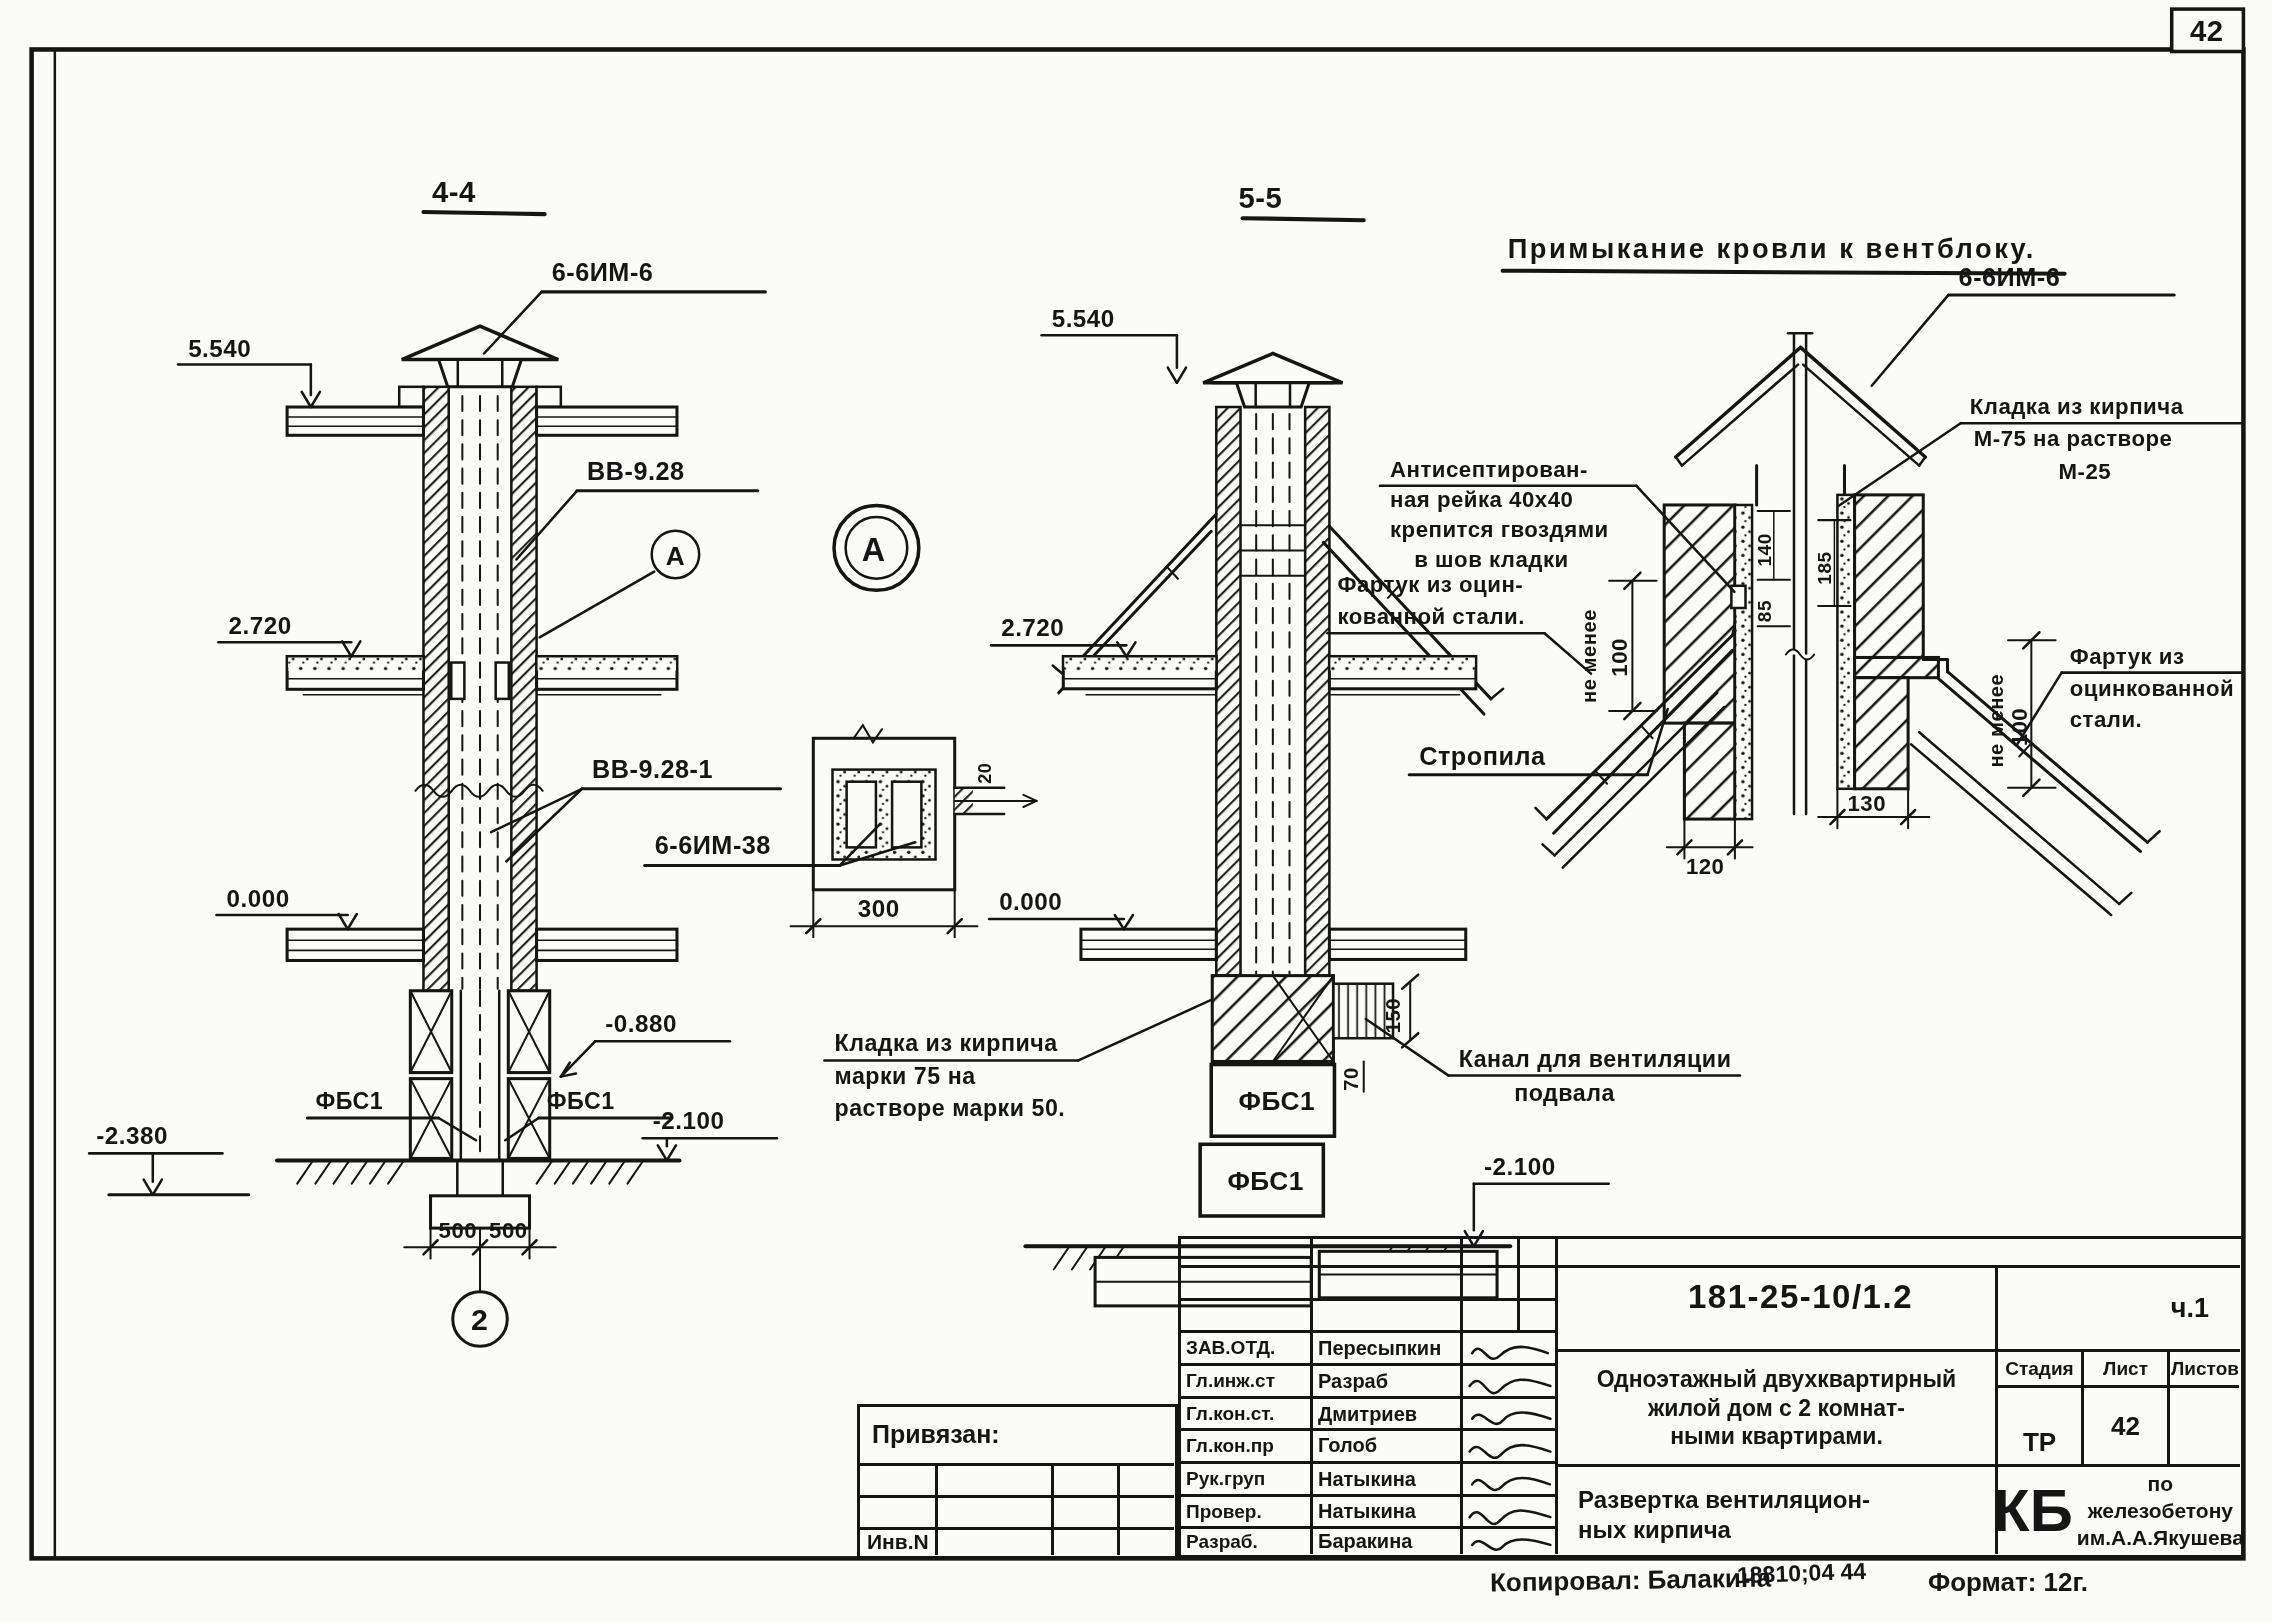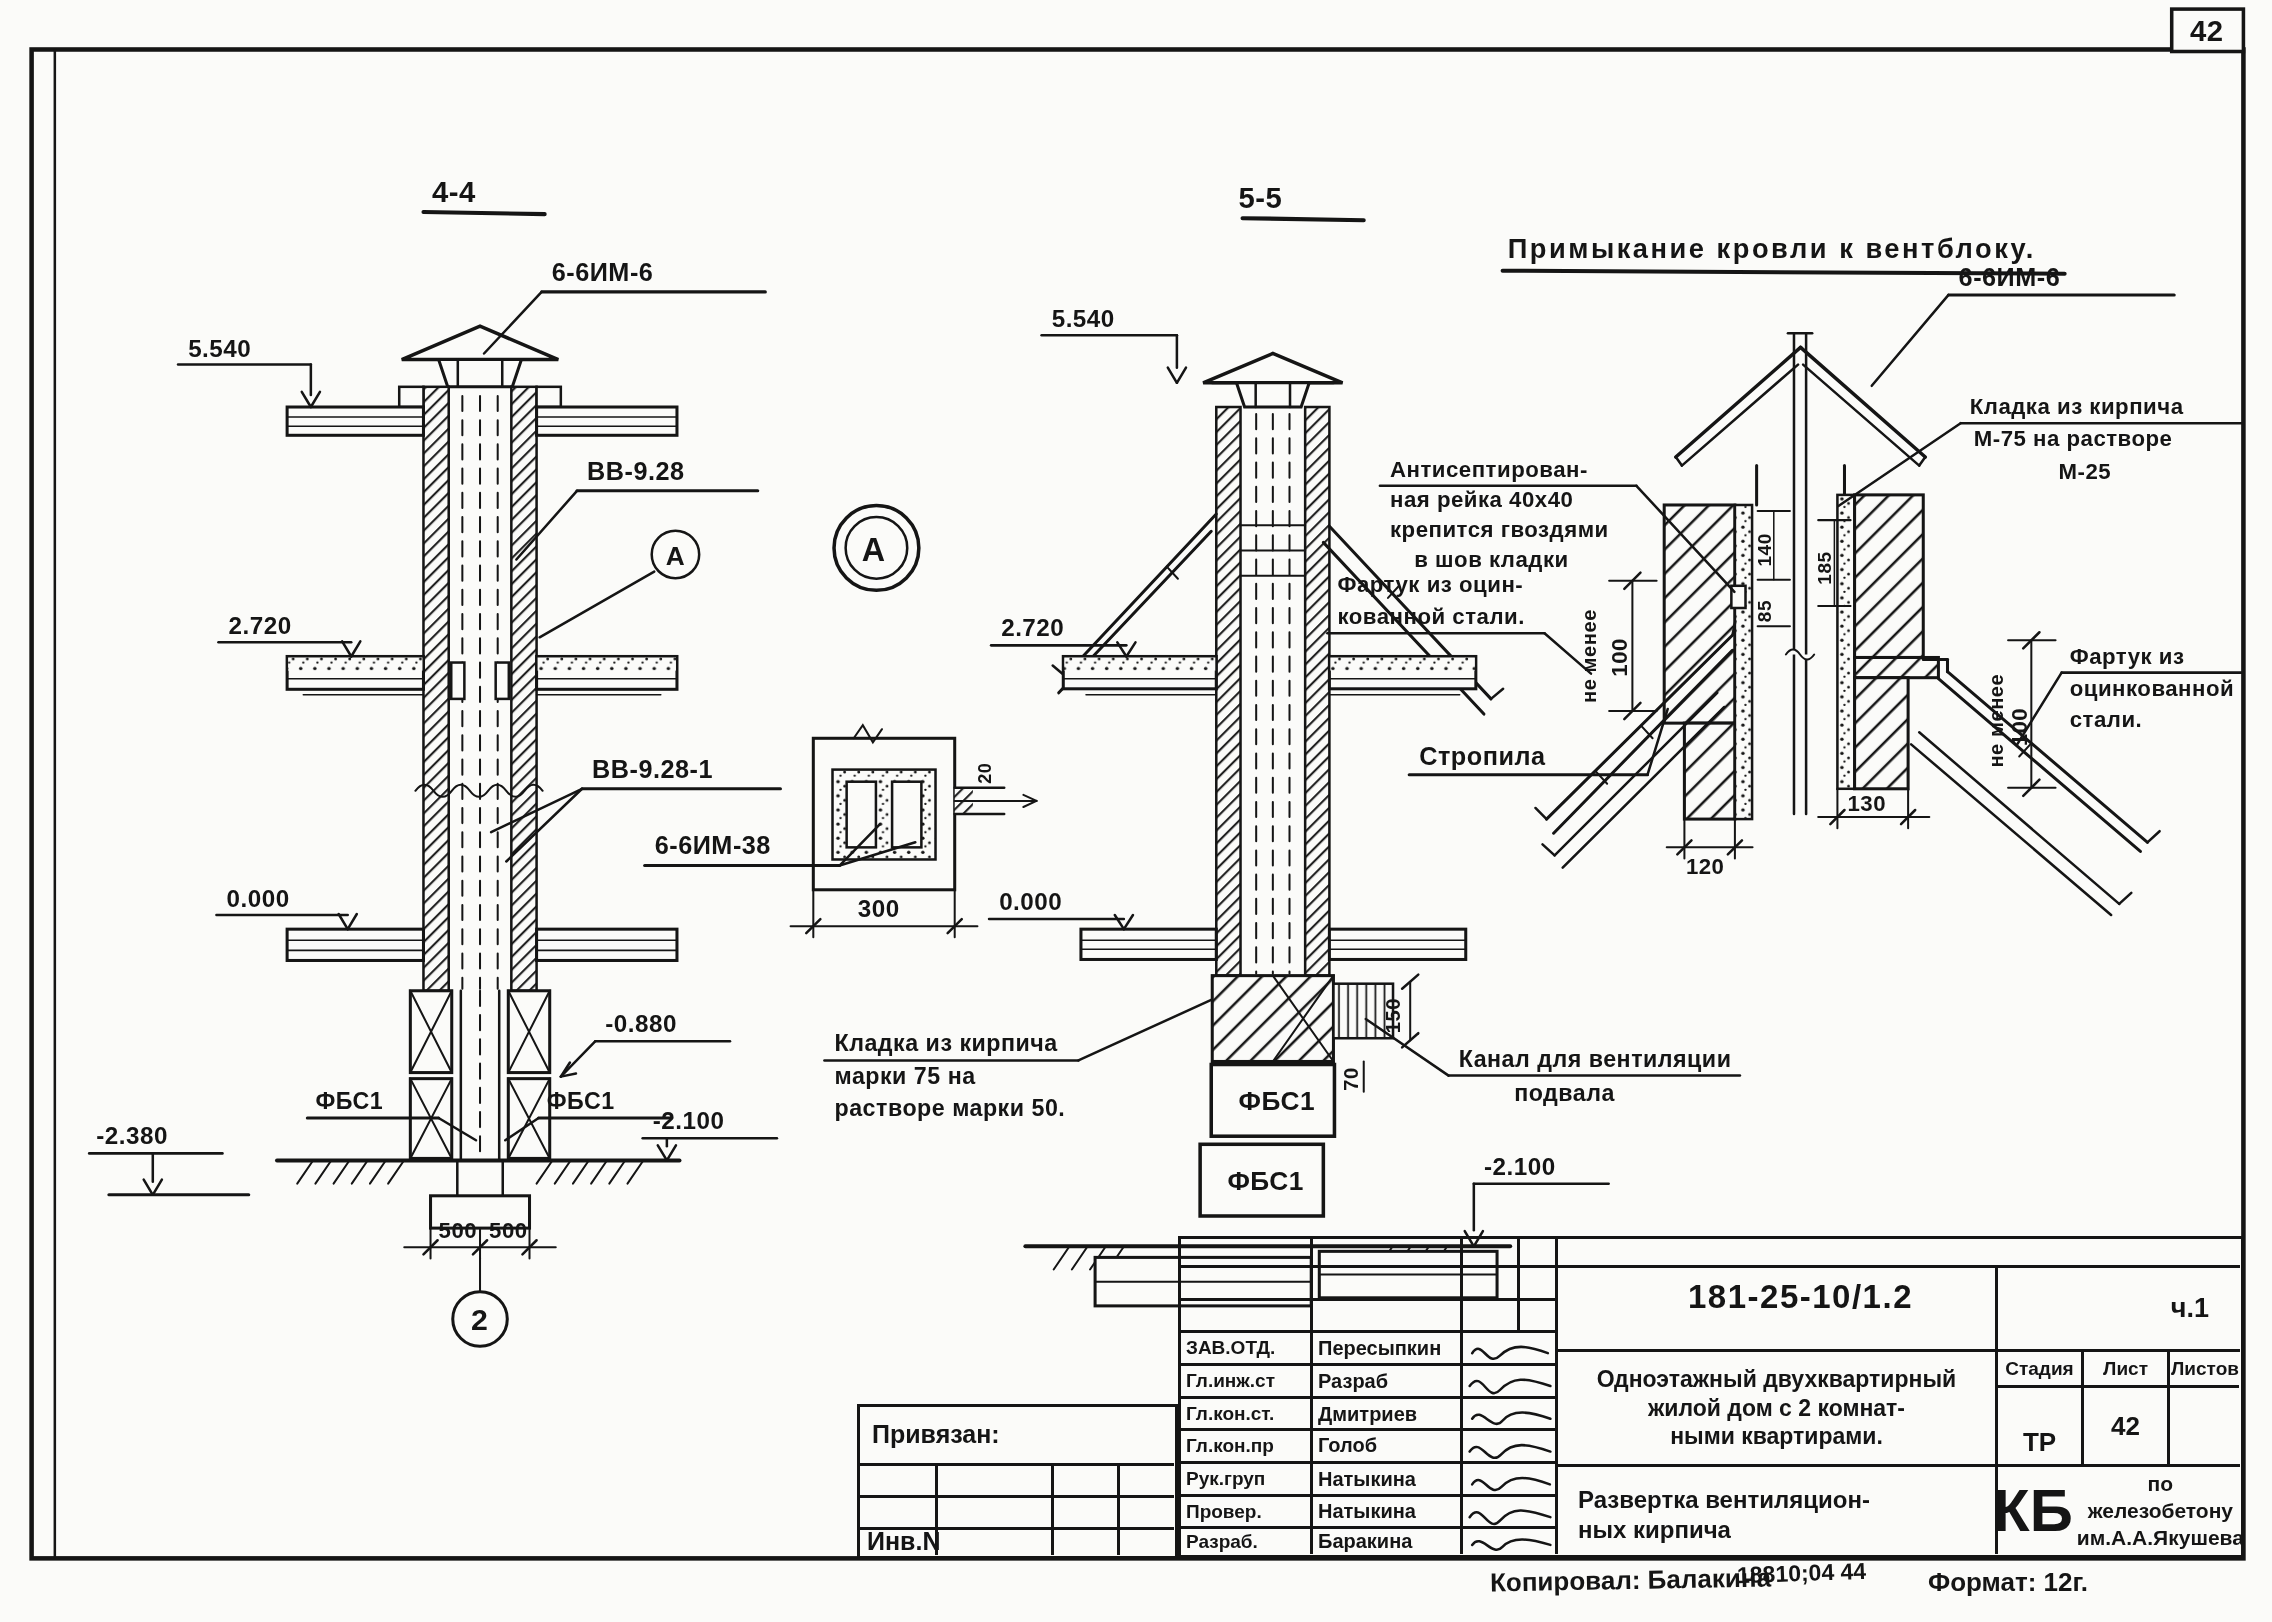--- a/index.html
+++ b/index.html
@@ -524,21 +524,21 @@
 </div>
 
 <div class="abs" style="left:857px;top:1404px;width:321px;height:155px;border:3.5px solid #151515;box-sizing:border-box;">
   <div class="cell left" style="left:12px;top:0;width:253px;height:56px;font-size:25px;">Привязан:</div>
   <div class="ln" style="left:0;top:56px;width:314px;height:3px;"></div>
   <div class="ln" style="left:0;top:88px;width:314px;height:3px;"></div>
   <div class="ln" style="left:0;top:120px;width:314px;height:3px;"></div>
   <div class="ln" style="left:75px;top:56px;width:3px;height:92px;"></div>
   <div class="ln" style="left:191px;top:56px;width:3px;height:92px;"></div>
   <div class="ln" style="left:257px;top:56px;width:3px;height:92px;"></div>
-  <div class="cell left" style="left:7px;top:123px;width:66px;height:24px;font-size:25px;">Инв.N</div>
+  <div class="cell left" style="left:7px;top:123px;width:66px;height:24px;font-size:21px;">Инв.N</div>
 </div>
 
 <div class="abs" style="left:1490px;top:1565px;font-size:26px;font-weight:700;transform:rotate(-1deg);">Копировал: Балакина</div>
 <div class="abs" style="left:1737px;top:1560px;font-size:23px;font-weight:700;transform:rotate(-2deg);">18810;04 44</div>
 <div class="abs" style="left:1928px;top:1567px;font-size:26px;font-weight:700;text-align:center;">Формат: 12г.</div>
 
 </div>
 
 
 </body></html>

